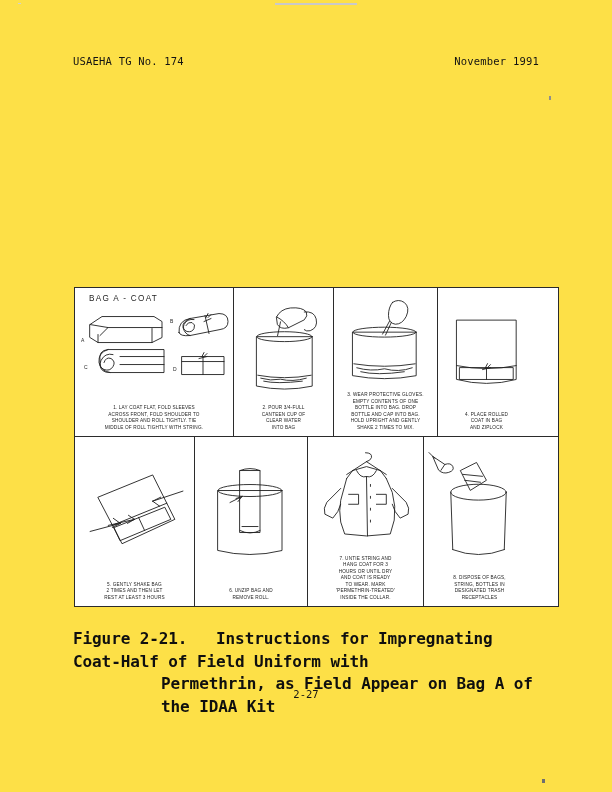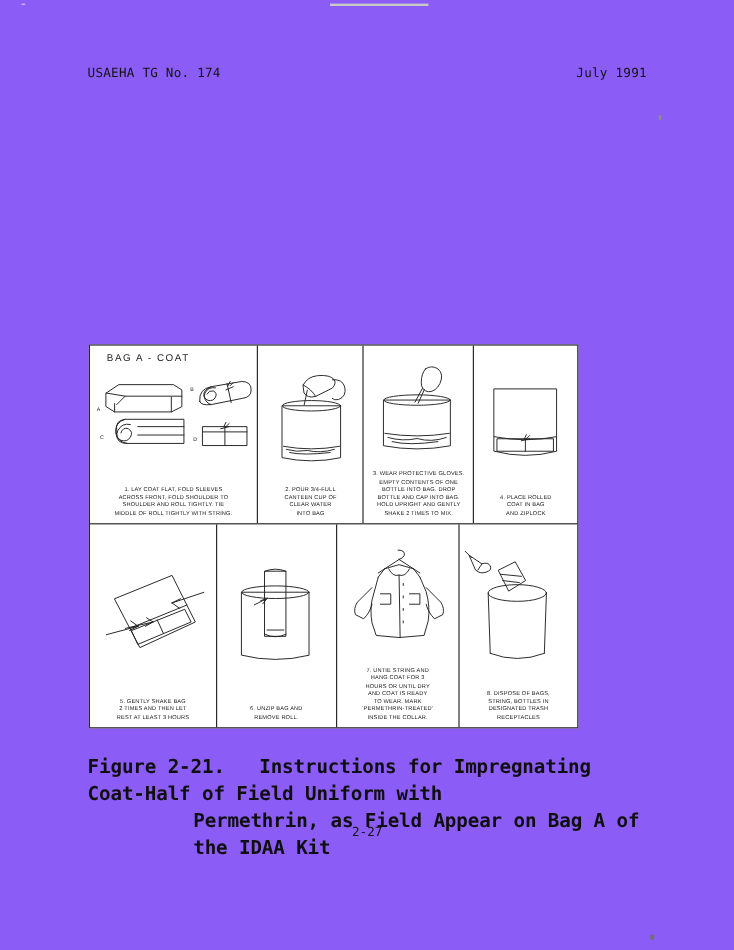--- a/index.html
+++ b/index.html
@@ -14,21 +14,21 @@
     position: relative;
     overflow: hidden;
     font-family: "Liberation Sans", sans-serif;
     color: #1a1a1a;
     -webkit-font-smoothing: antialiased;
   }
 
   .page {
     position: absolute;
     inset: 0;
-    background: #8b5cf6;
+    background: #fde047;
   }
 
   
   .runhead {
     position: absolute;
     top: 55px;
     left: 73px;
     right: 73px;
     height: 16px;
     display: flex;
@@ -38,21 +38,21 @@
     font-size: 10.5px;
     letter-spacing: 0.2px;
     color: #131313;
   }
 
   
   .figure-frame {
     position: absolute;
     left: 74px;
     top: 287px;
-    width: 408px;
+    width: 485px;
     height: 320px;
     border: 1.1px solid #2b2b2b;
     box-sizing: border-box;
     background: #fff;
   }
 
   .fig-row {
     display: flex;
     width: 100%;
     box-sizing: border-box;
@@ -165,21 +165,21 @@
 
 <div class="page">
 
   <div class="artifact bar"></div>
   <div class="artifact speck-c"></div>
   <div class="artifact speck-a"></div>
   <div class="artifact speck-b"></div>
 
   <div class="runhead">
     <span>USAEHA TG No. 174</span>
-    <span>July 1991</span>
+    <span>November 1991</span>
   </div>
 
   <div class="figure-frame">
 
     <div class="fig-row top">
 
       <div class="panel p1">
         <div class="bag-title">BAG  A  -  COAT</div>
         <div class="panel-art">
           <svg viewBox="0 0 152 108" preserveAspectRatio="xMidYMid meet">

